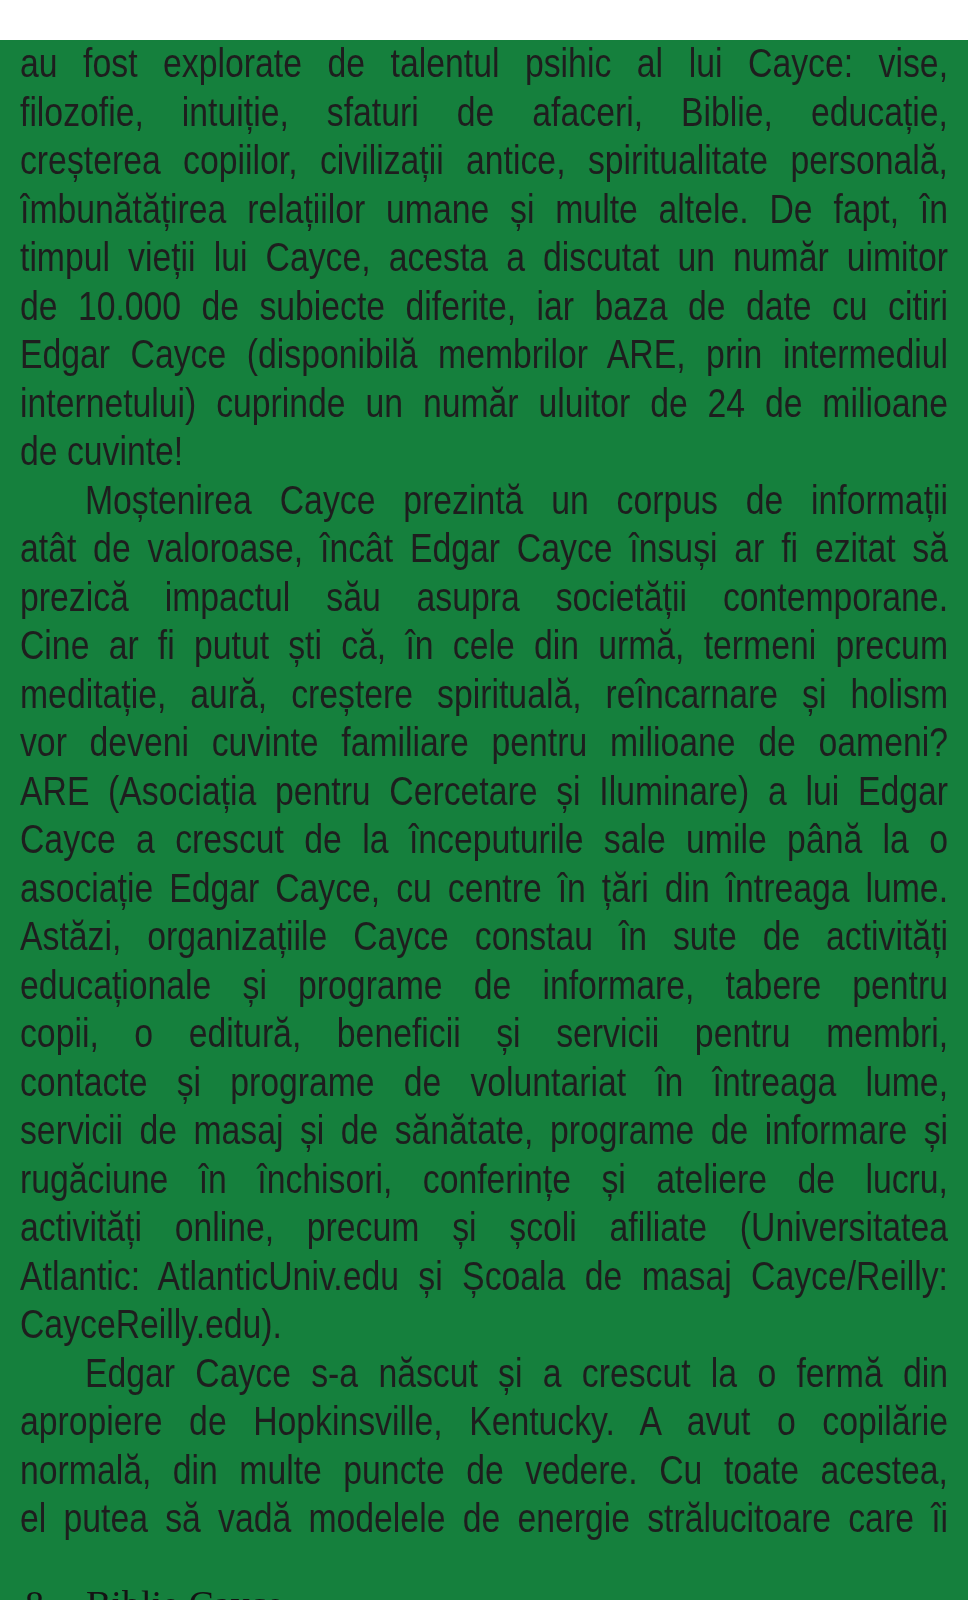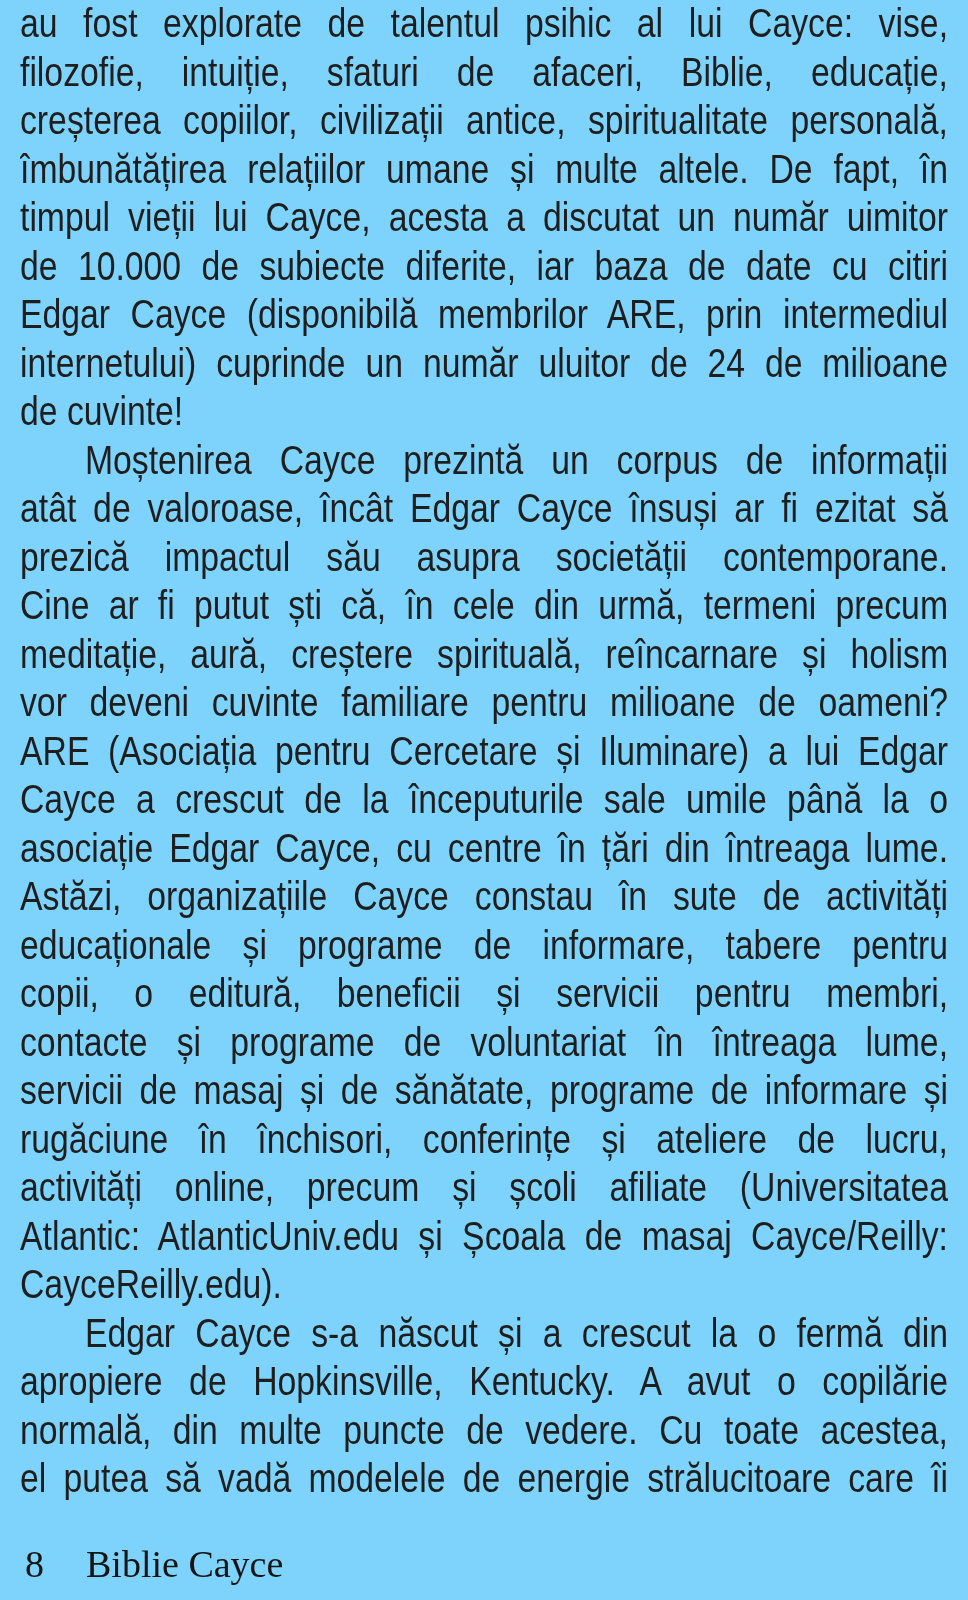--- a/index.html
+++ b/index.html
@@ -10,21 +10,22 @@
     width: 968px;
     height: 1600px;
     background: #ffffff;
     overflow: hidden;
     position: relative;
     font-family: "Liberation Sans", sans-serif;
   }
   .book-page {
     position: absolute;
     inset: 0;
-    background: #7dd3fc;
+    background: #15803d;
+    margin-top: 40px;
   }
   
   .text-block {
     position: absolute;
     left: 20px;
     top: -1px;
     width: 1100px;
     transform: scaleX(0.84364);
     transform-origin: 0 0;
   }

